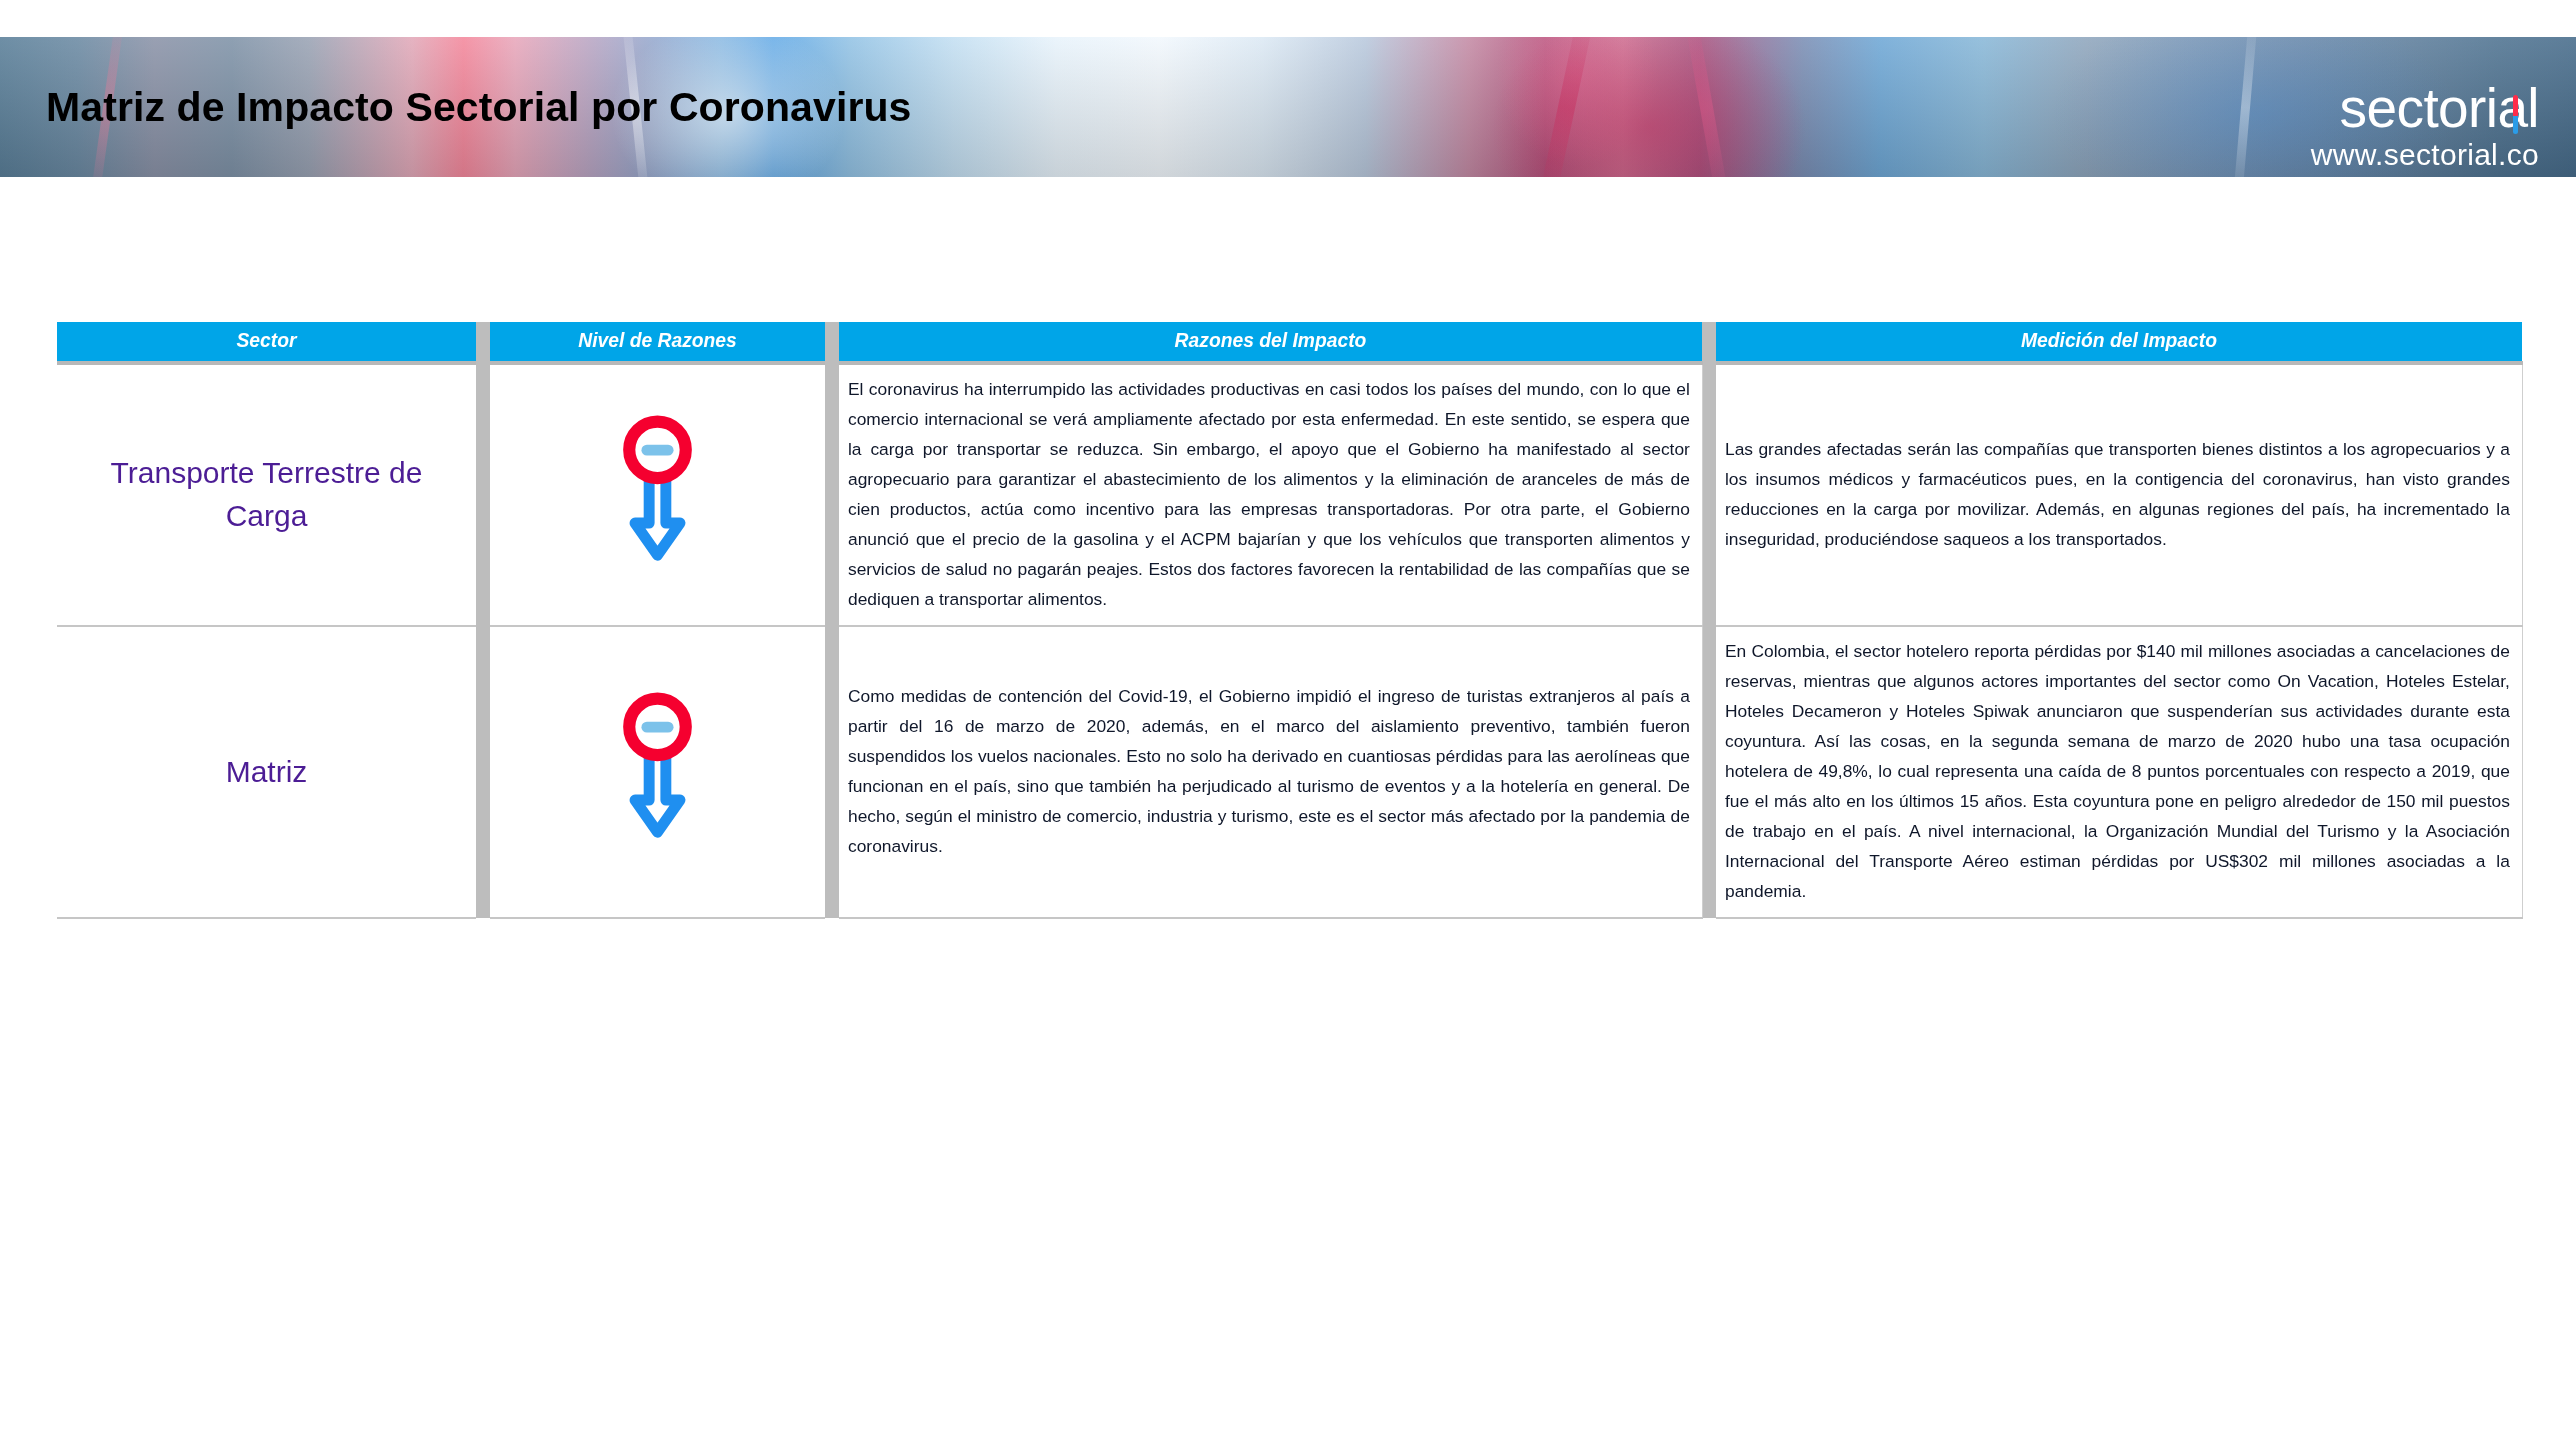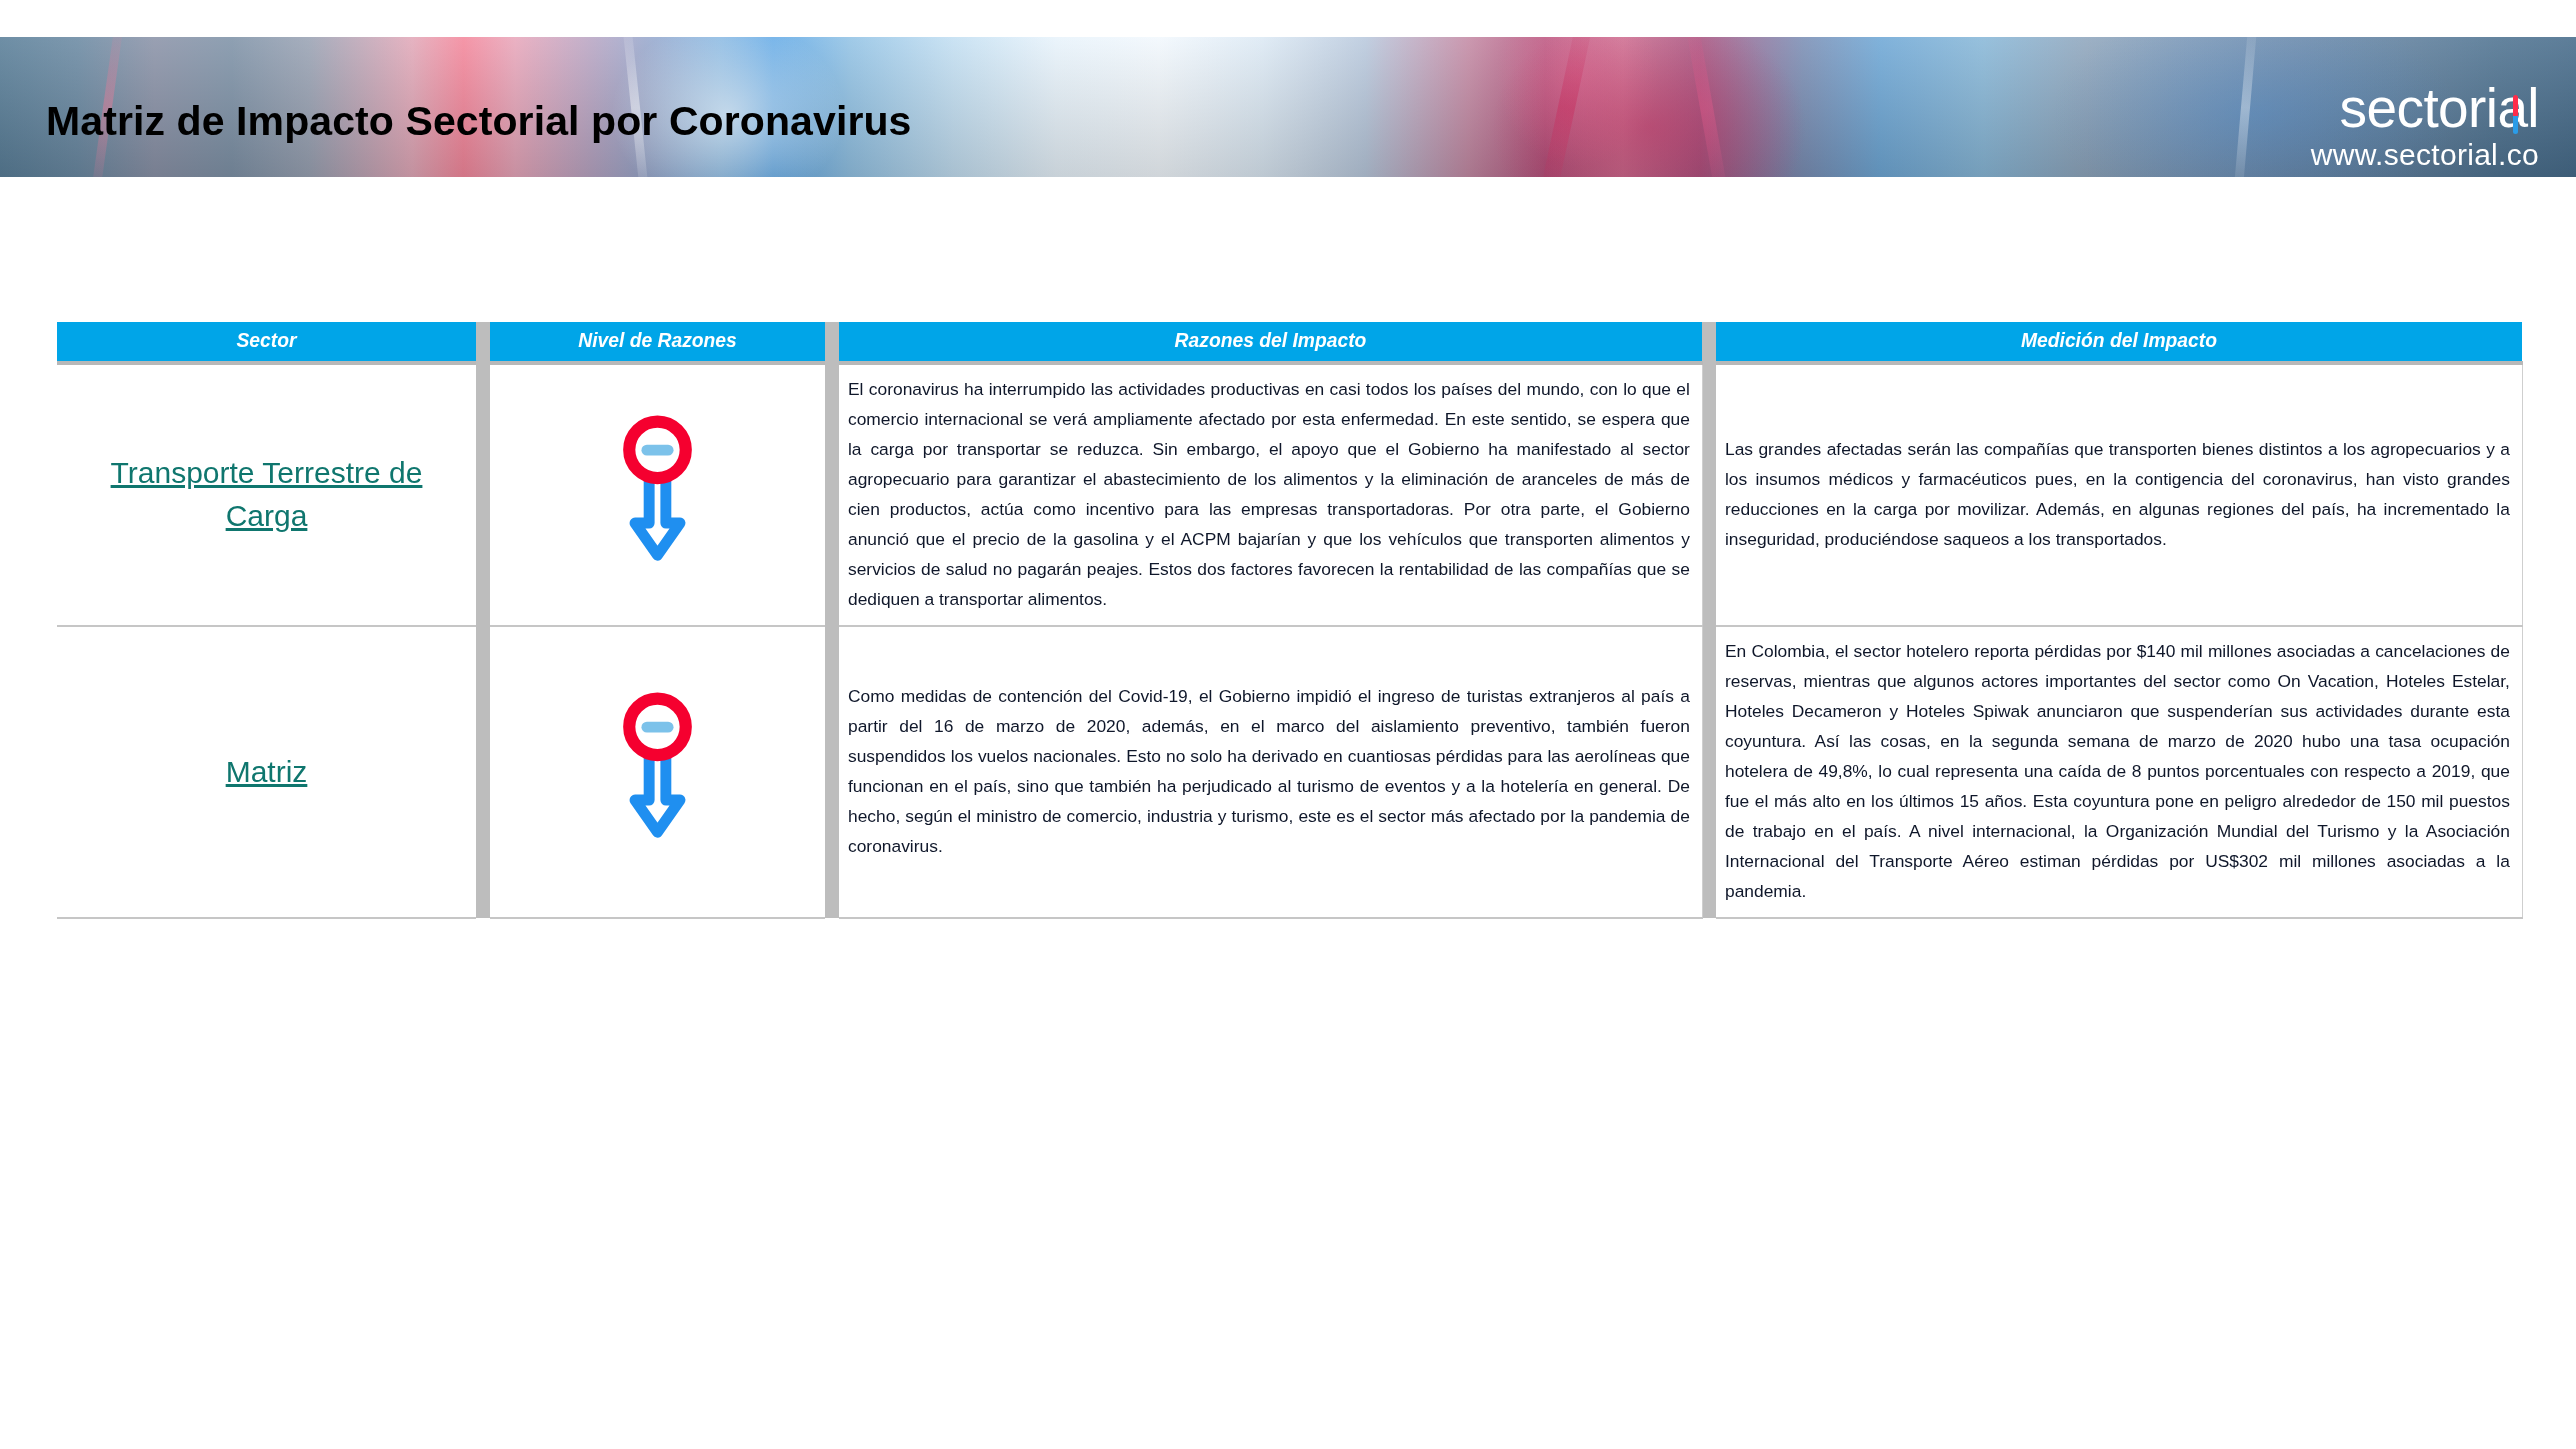--- a/index.html
+++ b/index.html
@@ -71,21 +71,21 @@
     position: absolute;
     top: -26px;
     width: 9px;
     height: 193px;
     opacity: .5;
     pointer-events: none;
   }
   .banner-title {
     position: absolute;
     left: 46px;
-    top: 61px;
+    top: 47px;
     font-size: 41px;
     font-weight: bold;
     color: #000000;
     letter-spacing: 0.1px;
     white-space: nowrap;
     z-index: 5;
   }
   .logo {
     position: absolute;
     right: 37px;
@@ -160,24 +160,23 @@
 
   td.cell {
     vertical-align: middle;
     border-bottom: 2.6px solid #c6c6c6;
     background: #ffffff;
     padding: 0;
   }
   td.sector-cell {
     text-align: center;
     font-size: 30px;
-    color: #0f766e;
+    color: #4c1d95;
     line-height: 1.42;
     padding: 9px 16.7px;
-    text-decoration: underline;
   }
   td.nivel-cell {
     text-align: center;
     padding: 11.6px 0;
   }
   td.text-cell {
     font-size: 17.4px;
     color: #0f172a;
     line-height: 1.72;
     text-align: justify;

